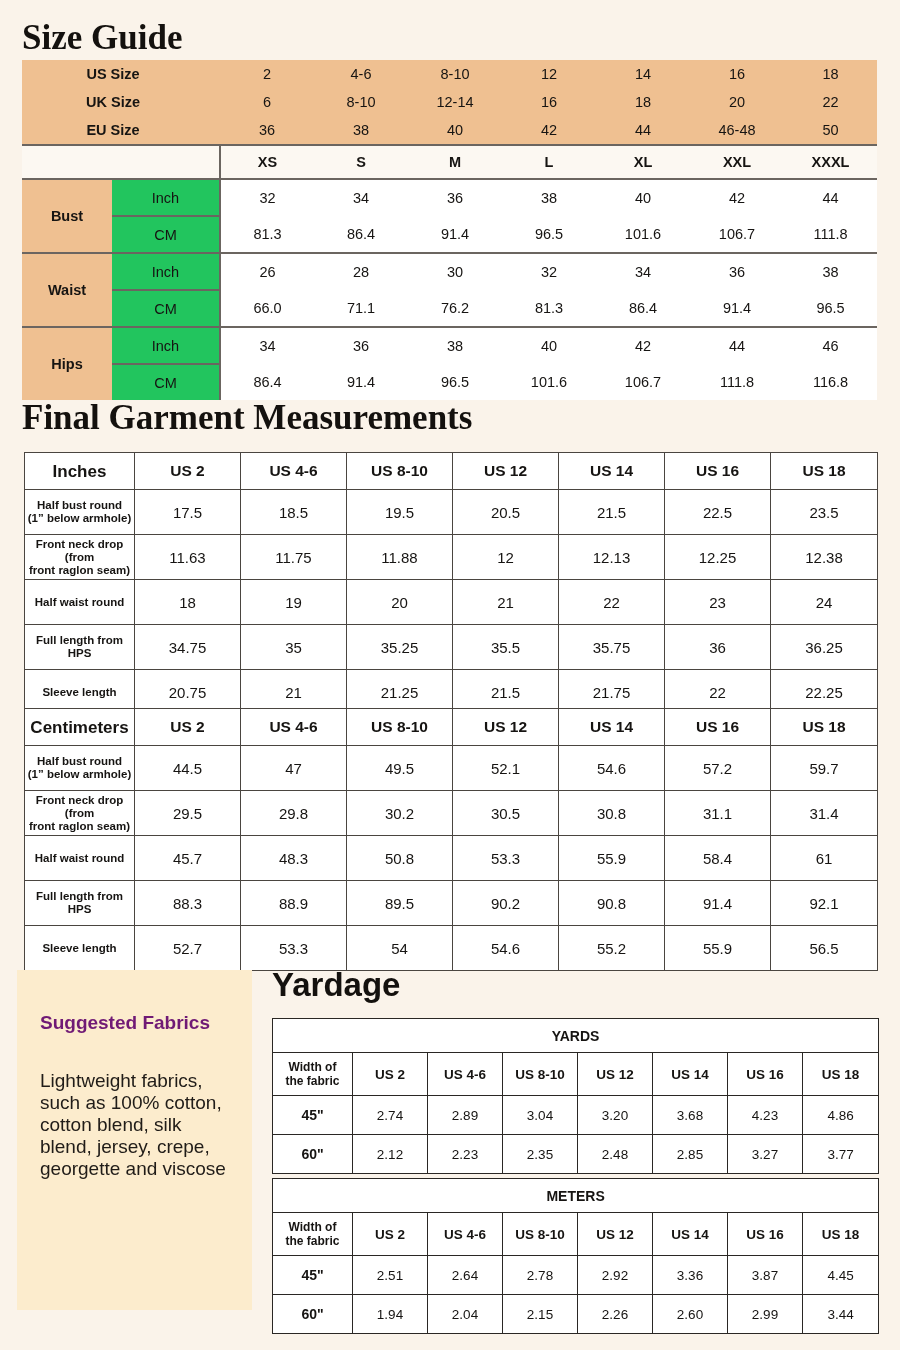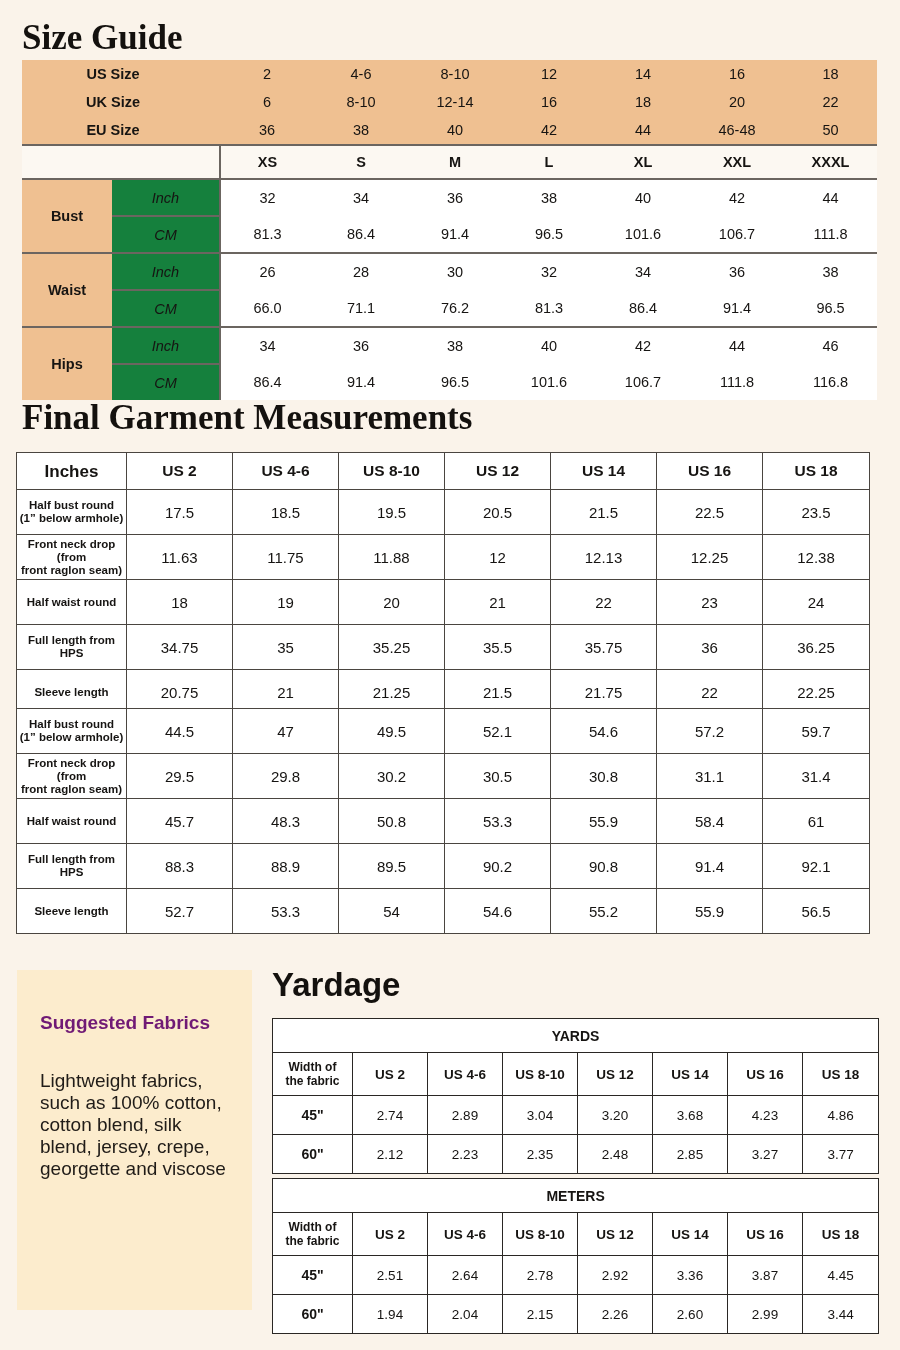--- a/index.html
+++ b/index.html
@@ -57,32 +57,32 @@
   }
   .sg-size-row td.sg-blank{
     border-right:2px solid #6b6560;
   }
   .sg-grp td{height:35px;}
   .sg-grp .lbl-group{
     background:#efc091;font-weight:700;font-size:16.5px;
     text-align:center;width:90px;
   }
   .sg-grp .unit{
-    background:#15803d;font-size:14.5px;text-align:center;width:108px;font-style:italic;
+    background:#22c55e;font-size:14.5px;text-align:center;width:108px;
   }
   .sg-val{background:#ffffff;}
   .sep-top td{border-top:2px solid #6b6560;}
   .unit-underline{
     border-bottom:2px solid #6b6560;
   }
   .sg-vline{border-right:2px solid #6b6560;}
 
   
   .fgm-table{
-    position:absolute;left:16px;width:853px;
+    position:absolute;left:24px;width:853px;
     border-collapse:collapse;table-layout:fixed;
     background:#ffffff;
     padding-left:22px;
   }
   #fgm-inches{top:452px;}
   #fgm-cm{top:708px;}
   .fgm-table th,.fgm-table td{
     border:1.6px solid #4a4540;
     text-align:center;vertical-align:middle;
     font-weight:400;font-size:15px;
@@ -348,20 +348,30 @@
     <col style="width:110px">
       <col style="width:106px">
       <col style="width:106px">
       <col style="width:106px">
     <col style="width:106px">
       <col style="width:106px">
       <col style="width:106px">
       <col style="width:107px">
   </colgroup>
   <tbody id="fgm-cm-body">
+      <tr class="hdr">
+        <th class="rowhead unit-head">Centimeters</th>
+        <th>US 2</th>
+        <th>US 4-6</th>
+        <th>US 8-10</th>
+        <th>US 12</th>
+        <th>US 14</th>
+        <th>US 16</th>
+        <th>US 18</th>
+      </tr>
       <tr class="body">
         <td class="rowhead">Half bust round<br>(1” below armhole)</td>
         <td>44.5</td>
         <td>47</td>
         <td>49.5</td>
         <td>52.1</td>
         <td>54.6</td>
         <td>57.2</td>
         <td>59.7</td>
       </tr>

